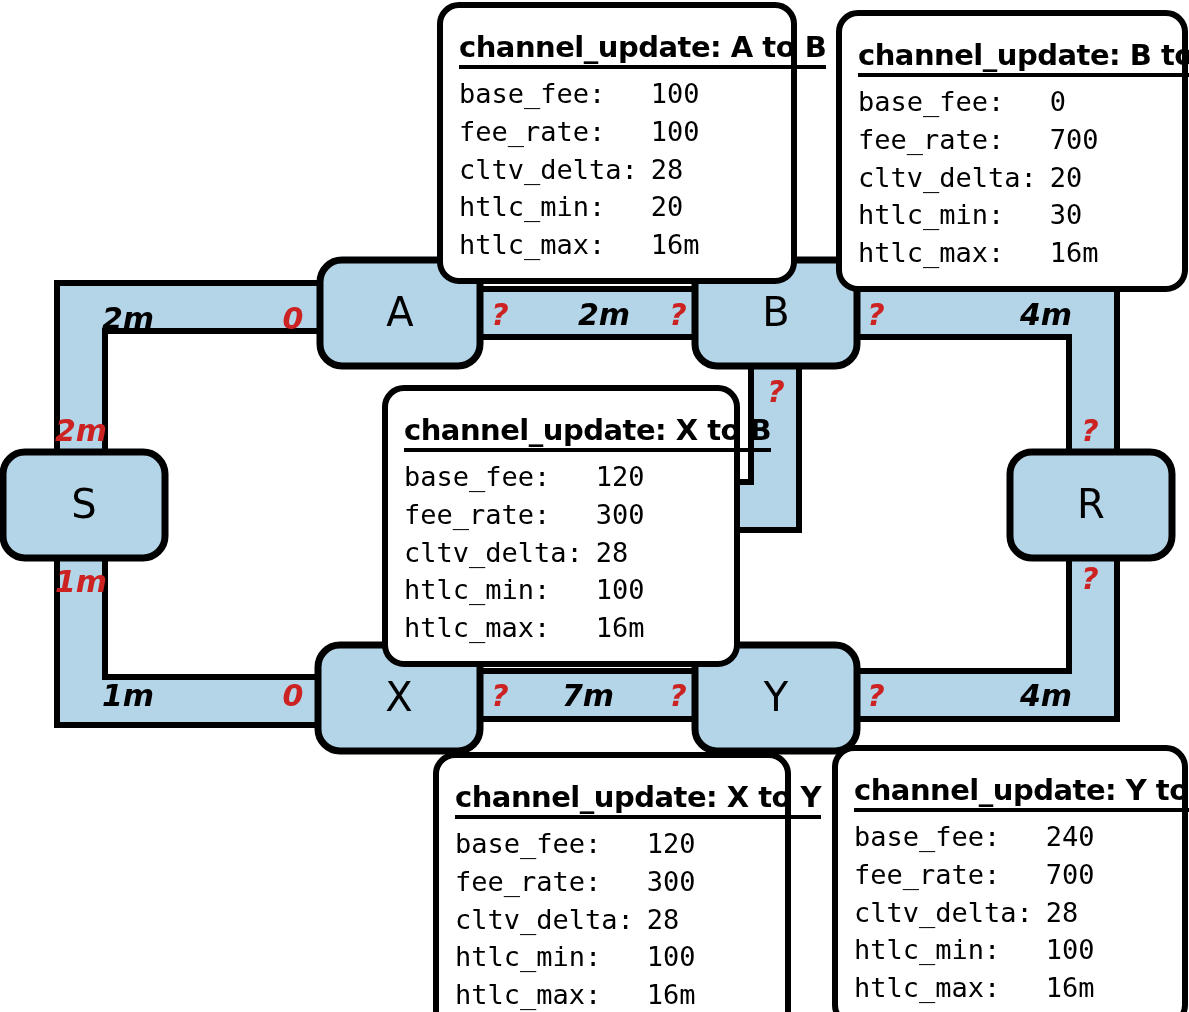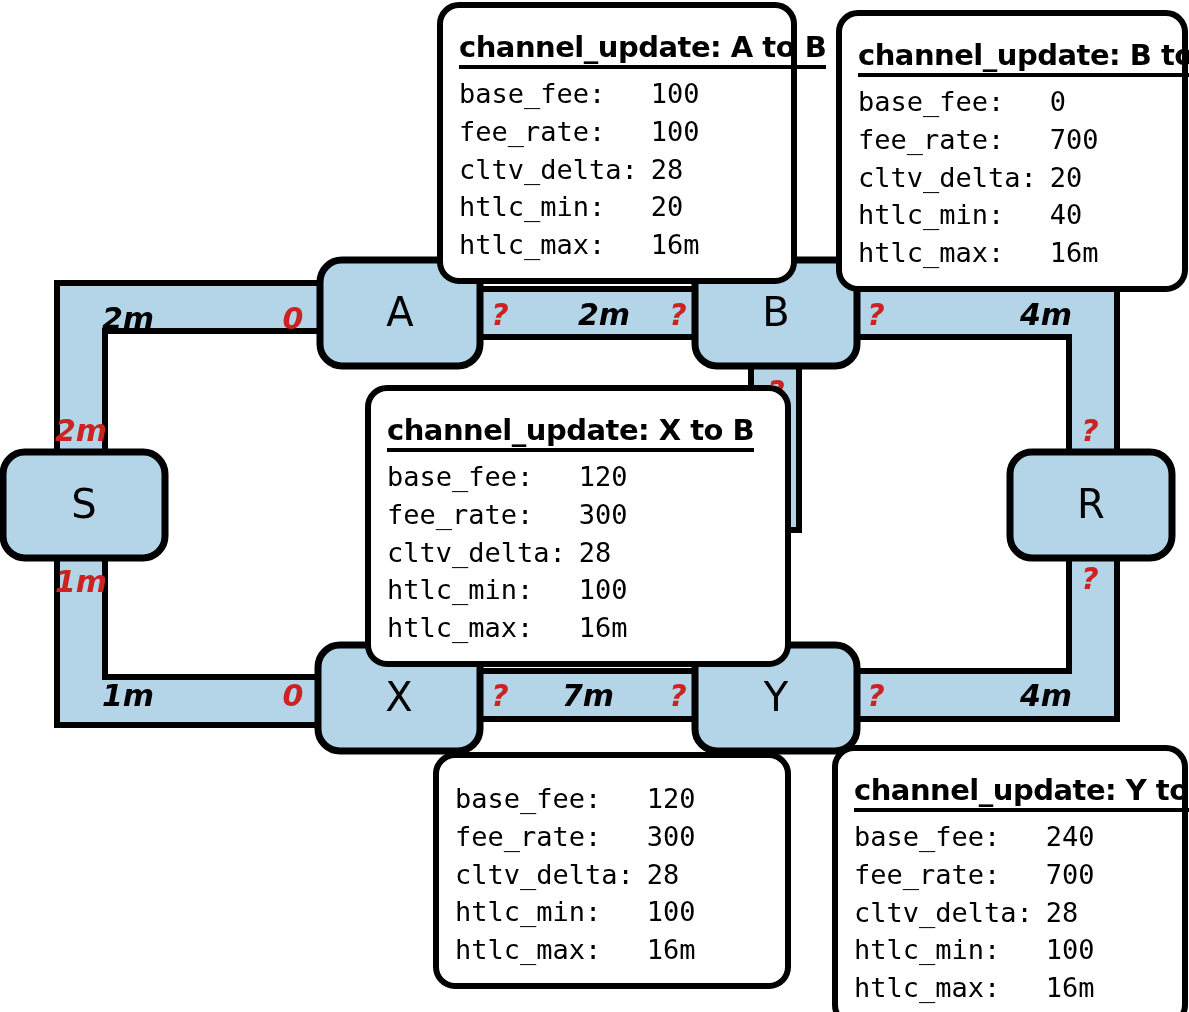--- a/index.html
+++ b/index.html
@@ -210,30 +210,30 @@
       <div class="card-row">
         <span class="card-key">fee_rate:</span>
         <span class="card-val">700</span>
       </div>
       <div class="card-row">
         <span class="card-key">cltv_delta:</span>
         <span class="card-val">20</span>
       </div>
       <div class="card-row">
         <span class="card-key">htlc_min:</span>
-        <span class="card-val">40</span>
-      </div>
-      <div class="card-row">
-        <span class="card-key">htlc_max:</span>
-        <span class="card-val">16m</span>
-      </div>
-    </div>
-  </div>
-
-  <div class="card" style="left:365px; top:385px; width:426px;">
+        <span class="card-val">30</span>
+      </div>
+      <div class="card-row">
+        <span class="card-key">htlc_max:</span>
+        <span class="card-val">16m</span>
+      </div>
+    </div>
+  </div>
+
+  <div class="card" style="left:382px; top:385px; width:358px;">
     <div class="card-title">channel_update: X to B</div>
     <div class="card-rows">
       <div class="card-row">
         <span class="card-key">base_fee:</span>
         <span class="card-val">120</span>
       </div>
       <div class="card-row">
         <span class="card-key">fee_rate:</span>
         <span class="card-val">300</span>
       </div>
@@ -246,20 +246,21 @@
         <span class="card-val">100</span>
       </div>
       <div class="card-row">
         <span class="card-key">htlc_max:</span>
         <span class="card-val">16m</span>
       </div>
     </div>
   </div>
 
   <div class="card" style="left:433px; top:752px; width:358px;">
+    <div class="card-title">channel_update: X to Y</div>
     <div class="card-rows">
       <div class="card-row">
         <span class="card-key">base_fee:</span>
         <span class="card-val">120</span>
       </div>
       <div class="card-row">
         <span class="card-key">fee_rate:</span>
         <span class="card-val">300</span>
       </div>
       <div class="card-row">

